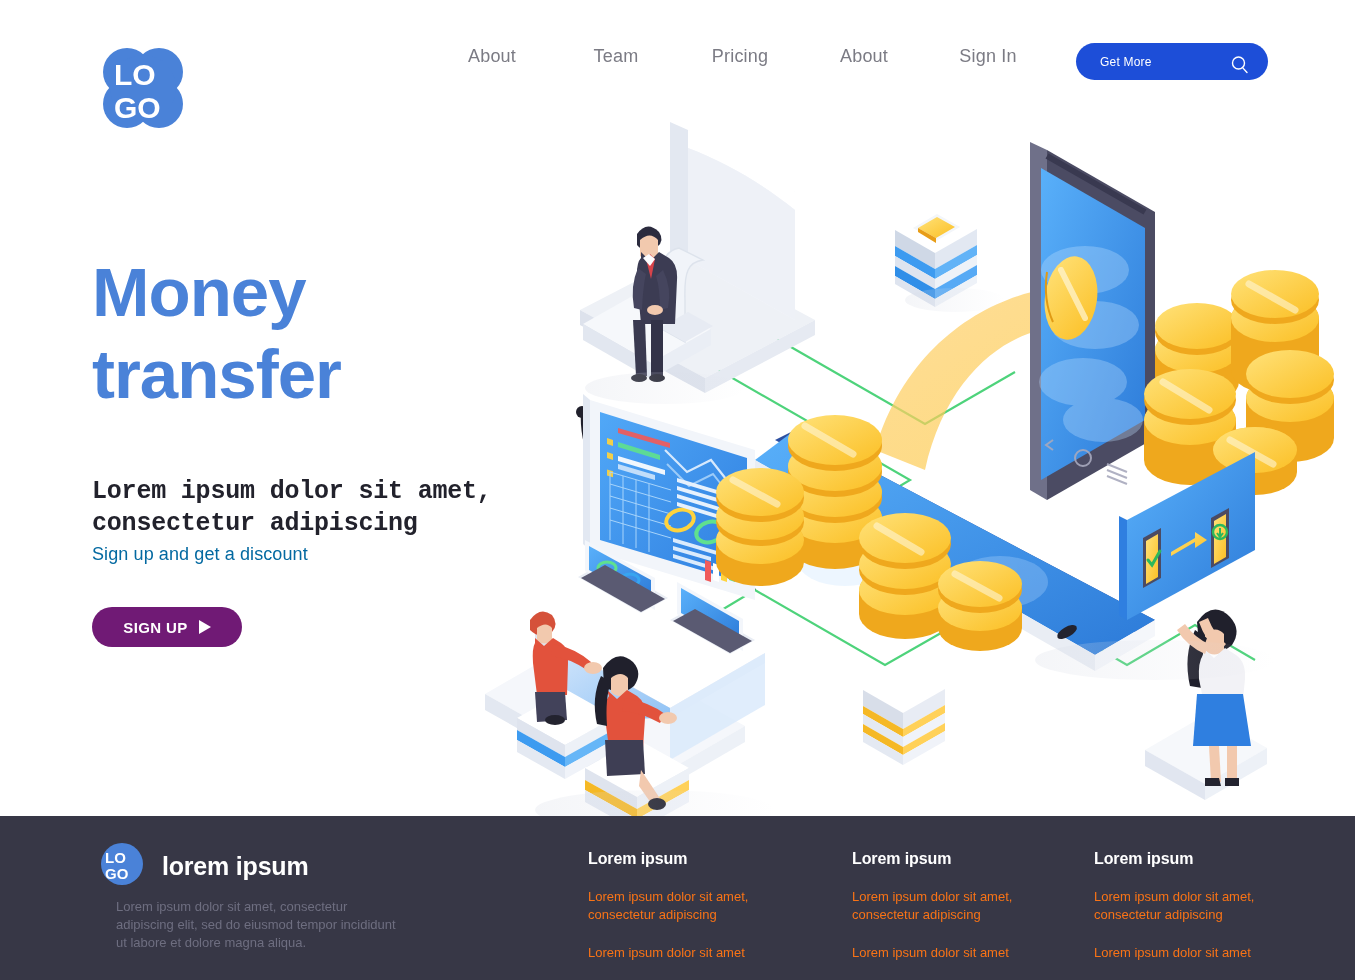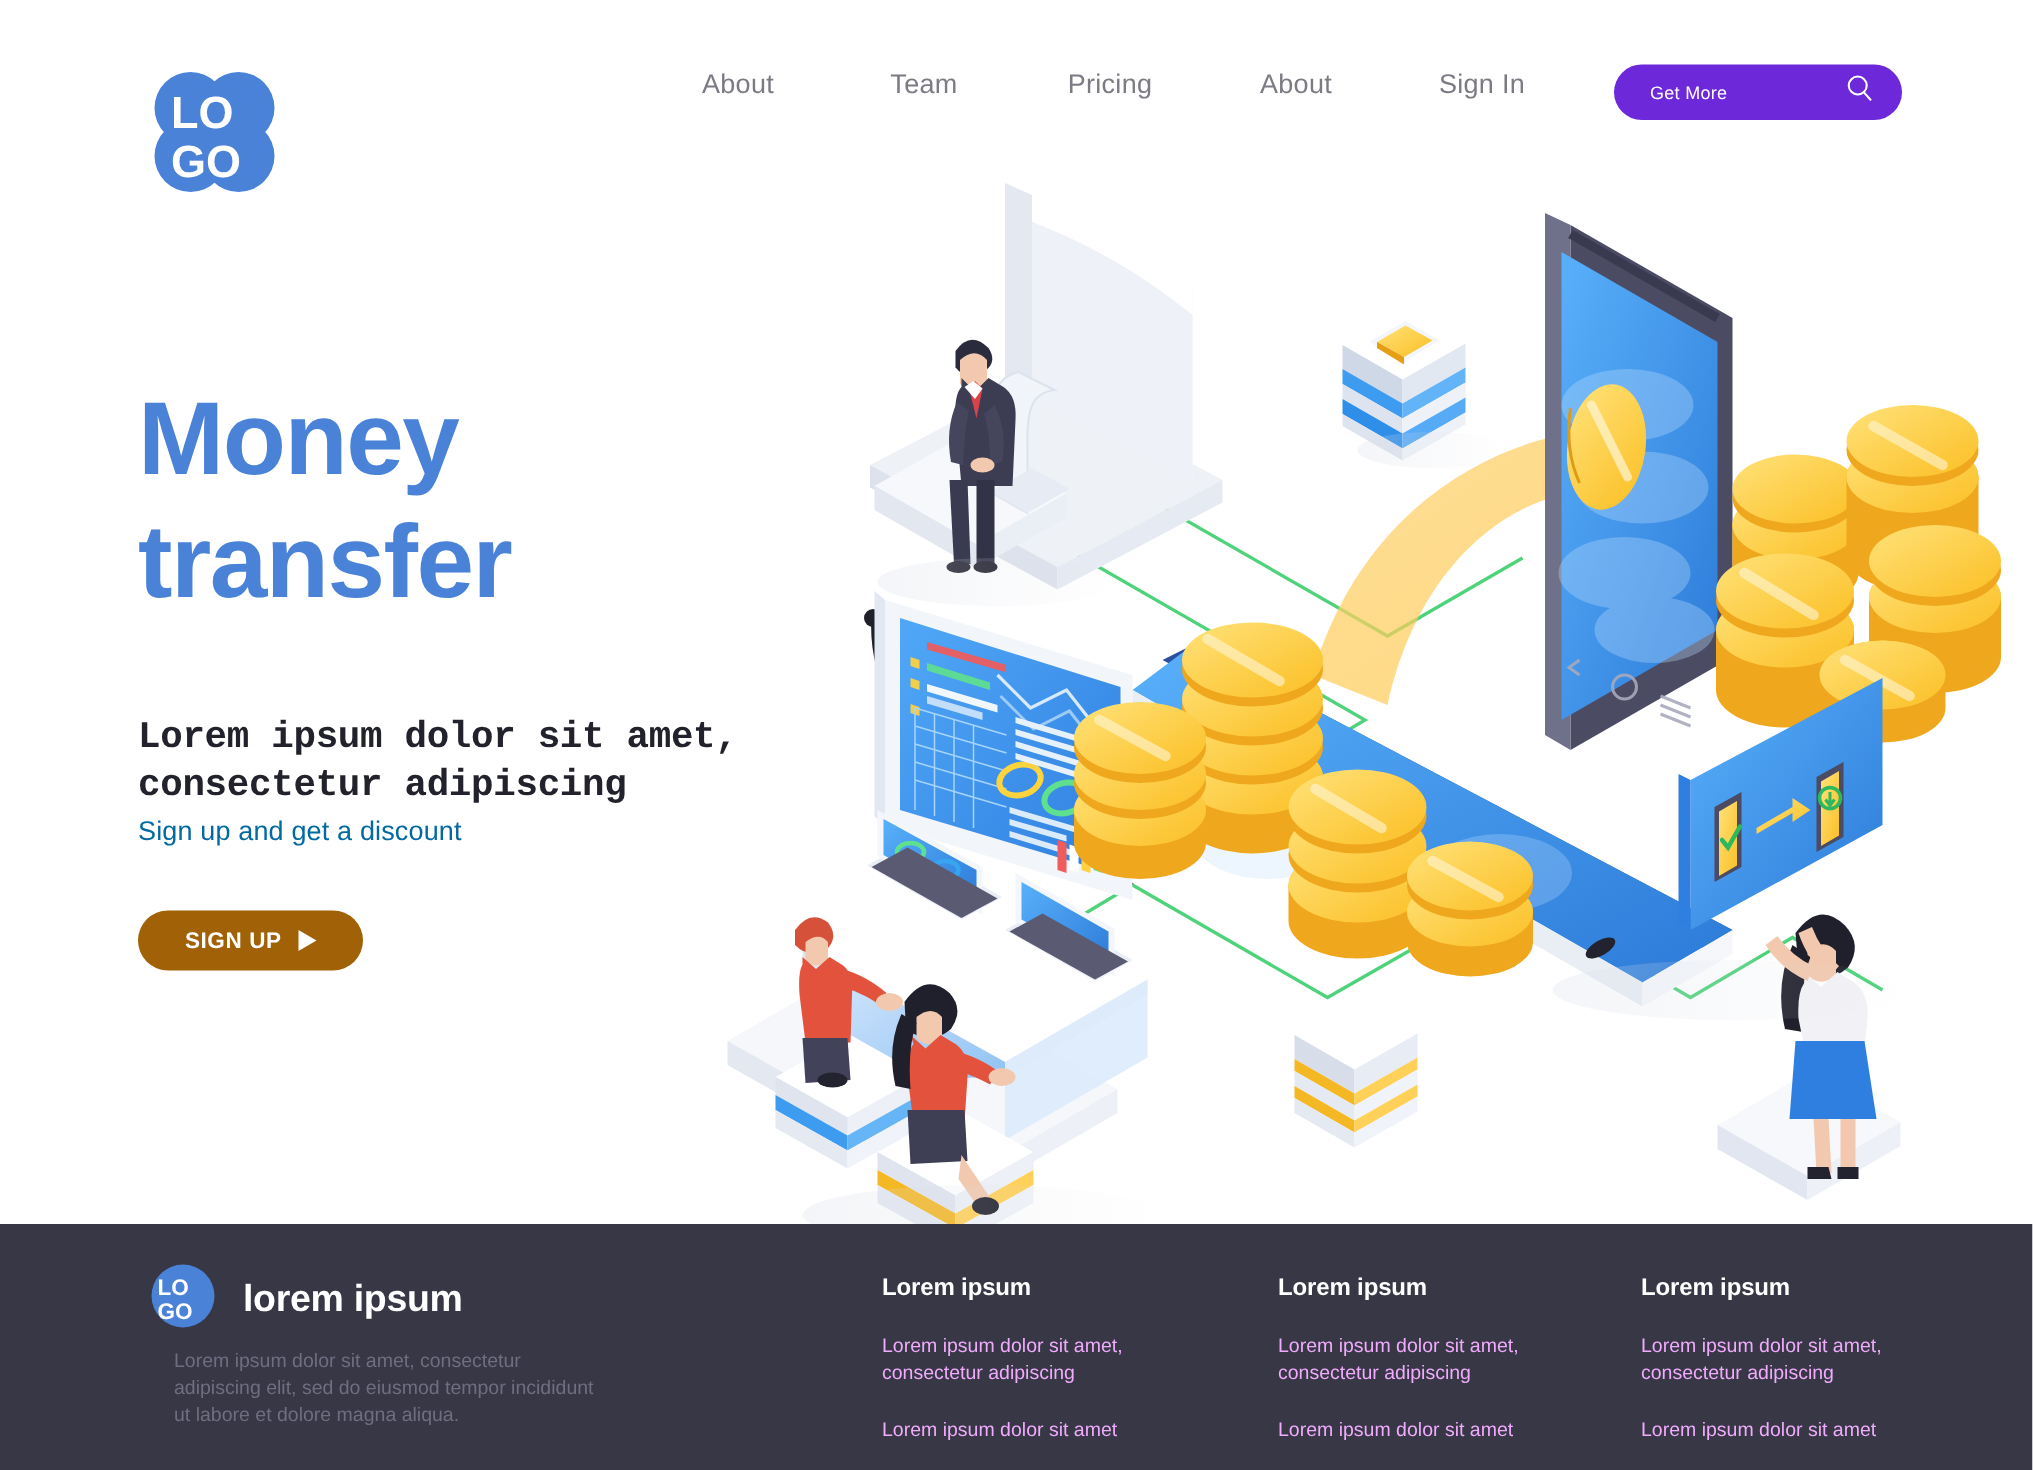--- a/index.html
+++ b/index.html
@@ -25,22 +25,22 @@
     display:flex; align-items:center; gap:0px;justify-content:space-between;
   }
   .nav-item {
     font-size:18px; color:#7b7b84; letter-spacing:.2px;
     width:124px; text-align:center; cursor:pointer;
     white-space:nowrap;
   }
   .cta-pill {
     position:absolute; left:1076px; top:43px;
     width:192px; height:37px; border-radius:19px;
-    background:#6d28d9; display:flex; align-items:center;
-    padding:0 18px 0 24px; cursor:pointer;
+    background:#1d4ed8; display:flex; align-items:flex-start;
+    padding:12px 18px 0 24px; cursor:pointer;
   }
   .cta-pill span.lbl { color:#fff; font-size:12px; letter-spacing:.2px; }
   .cta-pill .search-ic { margin-left:auto; }
 
   
   .hero {
     position:absolute; left:92px; top:252px; width:430px;
   }
   .hero h1 {
     font-size:69px; line-height:82px; font-weight:bold;
@@ -49,21 +49,21 @@
   .hero h2 {
     margin-top:60px;
     font-size:25px; line-height:32px; font-weight:bold;
     color:#22222c; letter-spacing:-.2px;font-family:Liberation Mono, monospace;
   }
   .hero .sub {
     margin-top:4px; font-size:18px; color:#0369a1; letter-spacing:.1px;
   }
   .signup-btn {
     margin-top:42px; width:150px; height:40px; border-radius:21px;
-    background:#a16207; border:none; cursor:pointer;
+    background:#701a75; border:none; cursor:pointer;
     display:flex; align-items:center; justify-content:center; gap:11px;
   }
   .signup-btn .txt { color:#fff; font-size:15px; font-weight:bold; letter-spacing:.4px; }
   .signup-btn .tri {
     width:0;height:0;border-left:12px solid #fff;
     border-top:7px solid transparent;border-bottom:7px solid transparent;
   }
 
   
   .illus { position:absolute; left:455px; top:120px; width:900px; height:700px; }
@@ -79,21 +79,21 @@
   .f-about {
     position:absolute; left:116px; top:82px; width:290px;
     color:#6e6e80; font-size:13px; line-height:18px;
   }
   .f-col { position:absolute; top:34px; }
   .f-col.c1 { left:588px; }
   .f-col.c2 { left:852px; }
   .f-col.c3 { left:1094px; }
   .f-col h3 { color:#fff; font-size:16px; font-weight:bold; letter-spacing:-.1px; }
   .f-col .lnk {
-    margin-top:20px; color:#f0abfc; font-size:13px; line-height:18px;
+    margin-top:20px; color:#f97316; font-size:13px; line-height:18px;
     width:190px; cursor:pointer;
   }
 </style>
 </head>
 <body>
 
 <div class="header">
 
   <div class="logo-mark">
     <svg width="86" height="86" viewBox="0 0 86 86">

